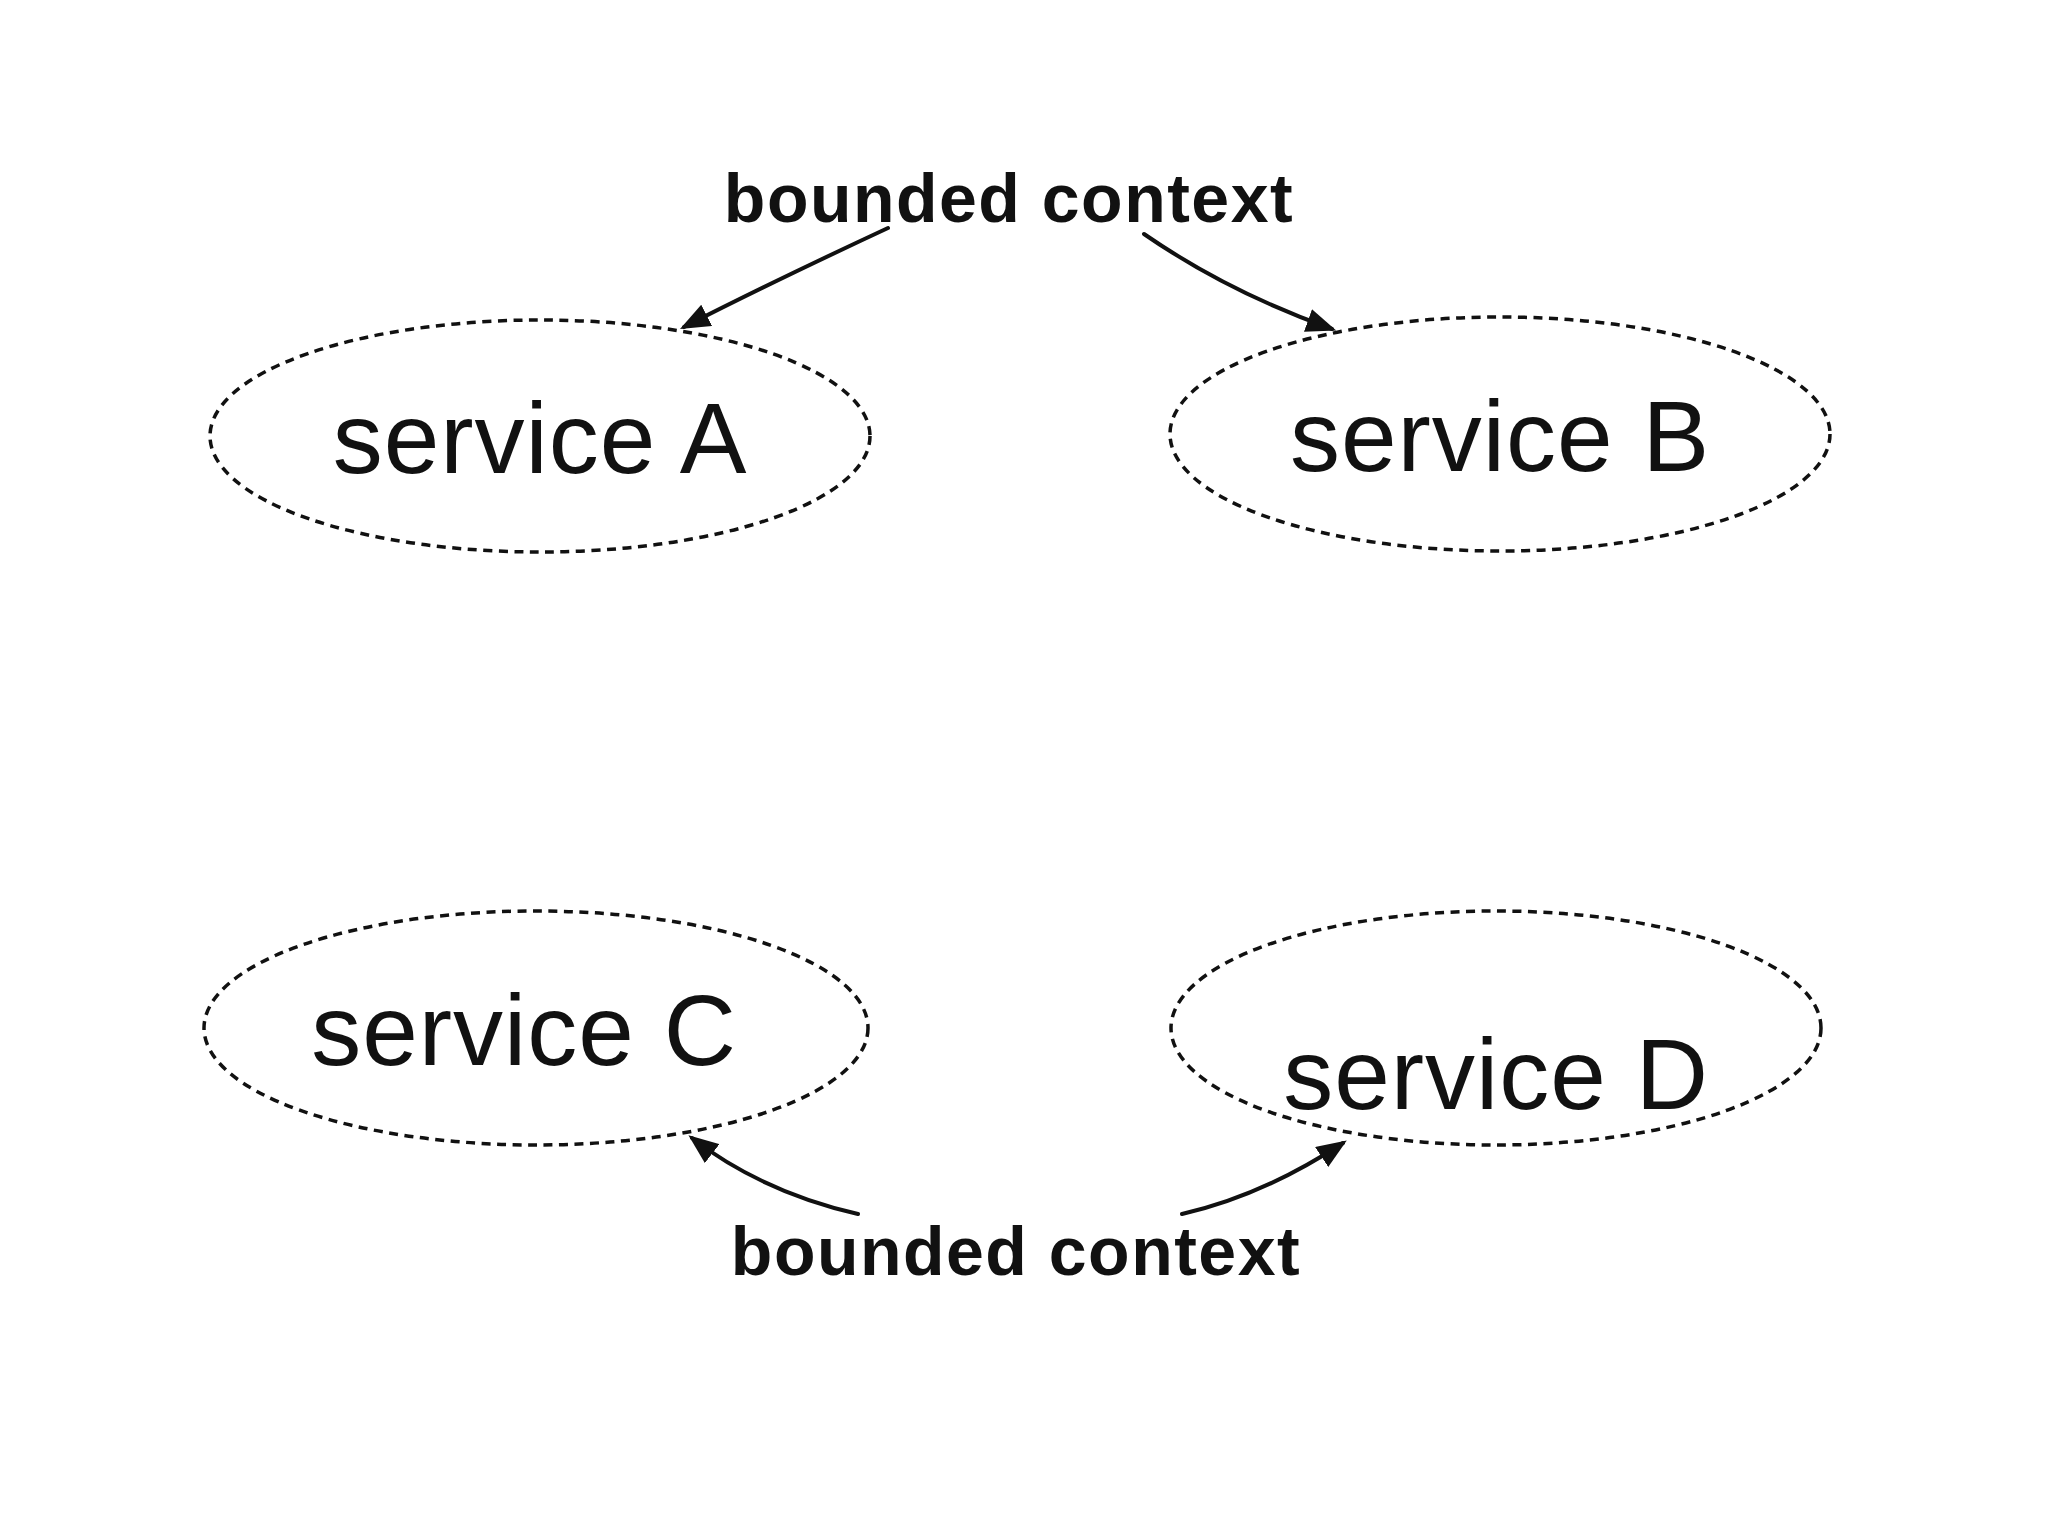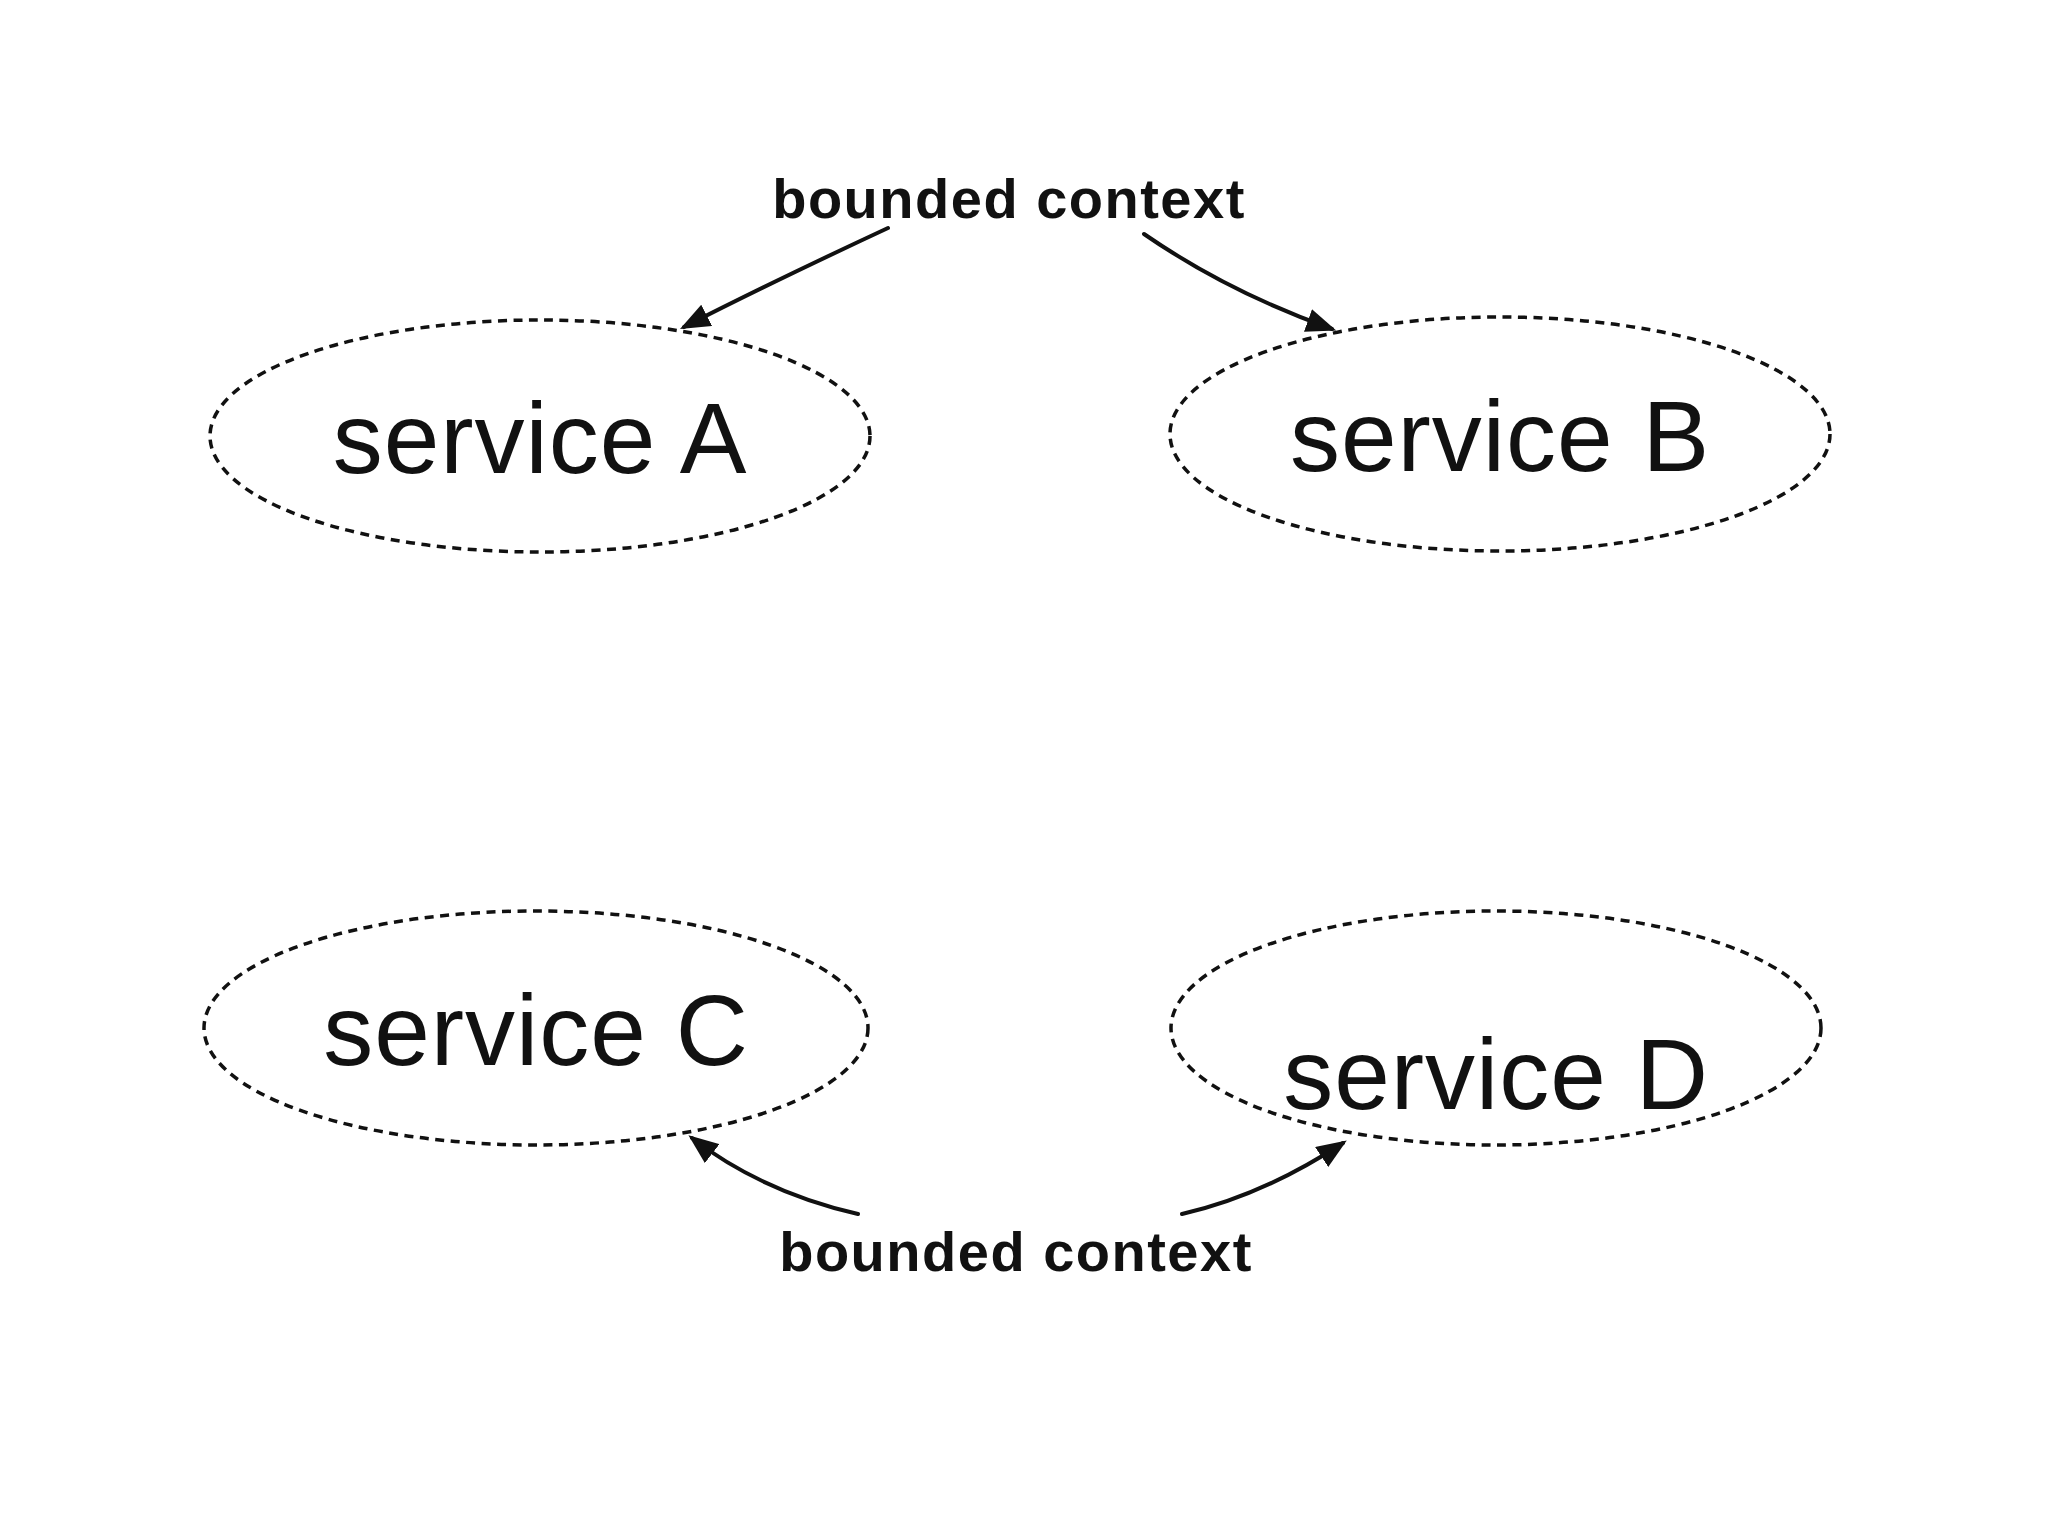--- a/index.html
+++ b/index.html
@@ -40,21 +40,21 @@
     transform: translate(-50%, -50%);
     font-size: 100px;
     font-weight: 300;
     letter-spacing: 1px;
     white-space: nowrap;
     color: var(--ink);
   }
   .context-label {
     position: absolute;
     transform: translate(-50%, -50%);
-    font-size: 56px;
+    font-size: 68px;
     font-weight: 700;
     letter-spacing: 1.5px;
     white-space: nowrap;
     color: var(--ink);
   }
 </style>
 </head>
 <body>
 
 <div class="canvas">
@@ -78,17 +78,17 @@
   </svg>
 
   <div class="context-label" style="left:1009px; top:198px;">bounded context</div>
 
   <div class="context-label" style="left:1016px; top:1251px;">bounded context</div>
 
   <div class="node-label" style="left:540px;  top:438px;">service A</div>
 
   <div class="node-label" style="left:1500px; top:436px;">service B</div>
 
-  <div class="node-label" style="left:536px;  top:1030px;">service C</div>
+  <div class="node-label" style="left:524px;  top:1030px;">service C</div>
 
   <div class="node-label" style="left:1496px; top:1030px;margin-top:44px;">service D</div>
 
 </div>
 
 </body></html>

